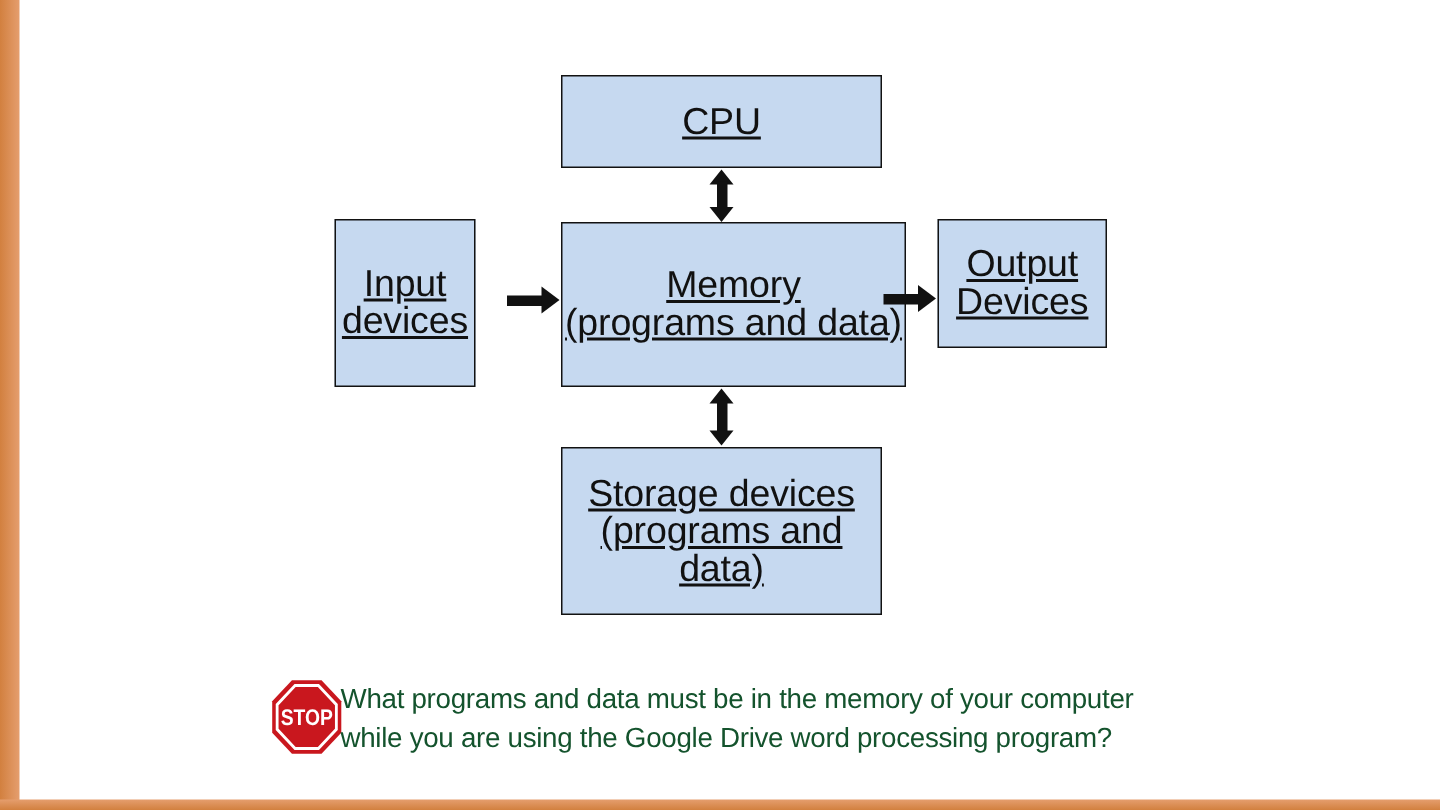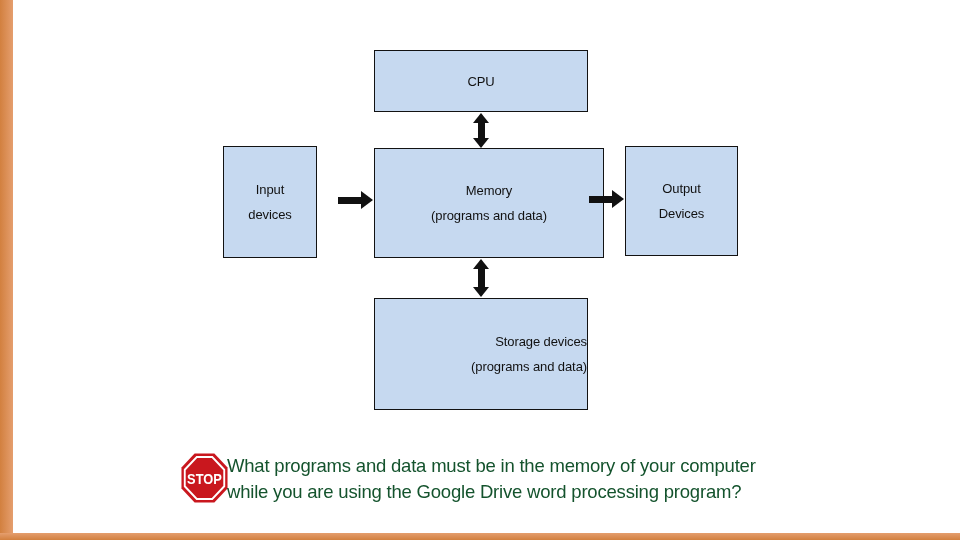--- a/index.html
+++ b/index.html
@@ -11,28 +11,28 @@
     position:absolute; left:0; top:0; width:13px; height:540px;
     background:linear-gradient(90deg,#d2803f 0%,#e59e6e 100%);
   }
   .band-bottom {
     position:absolute; left:0; bottom:0; width:960px; height:7px;
     background:linear-gradient(0deg,#d2803f 0%,#e59e6e 100%);
   }
   .box {
     position:absolute; background:#c6d9f0; border:1.5px solid #121212;
     display:flex; flex-direction:column; align-items:center; justify-content:center;
-    font-size:13px; line-height:25px; text-align:center; color:#111111;
-    letter-spacing:-0.1px; box-sizing:border-box;
+    font-size:25px; line-height:25px; text-align:center; color:#111111;
+    letter-spacing:-0.1px; box-sizing:border-box;text-decoration:underline;
   }
   .box-cpu     { left:374px; top:50px;  width:214px; height:62px; }
   .box-input   { left:223px; top:146px; width:94px; height:112px; }
   .box-memory  { left:374px; top:148px; width:230px; height:110px; }
-  .box-output  { left:625px; top:146px; width:113px; height:110px; }
-  .box-storage { left:374px; top:298px; width:214px; height:112px;align-items:flex-end; }
+  .box-output  { left:625px; top:146px; width:113px; height:86px; }
+  .box-storage { left:374px; top:298px; width:214px; height:112px; }
 
   .harrow { position:absolute; height:18px; }
   .harrow .shaft { position:absolute; left:0; right:10px; top:5.5px; height:7px; background:#111111; }
   .harrow .head  { position:absolute; right:0; top:0; width:0; height:0;
                    border-top:9px solid transparent; border-bottom:9px solid transparent;
                    border-left:12px solid #111111; }
   .harrow-1 { left:338px; top:191px; width:35px; }
   .harrow-2 { left:589px; top:190px; width:35px; }
 
   .varrow { position:absolute; width:16px; }

